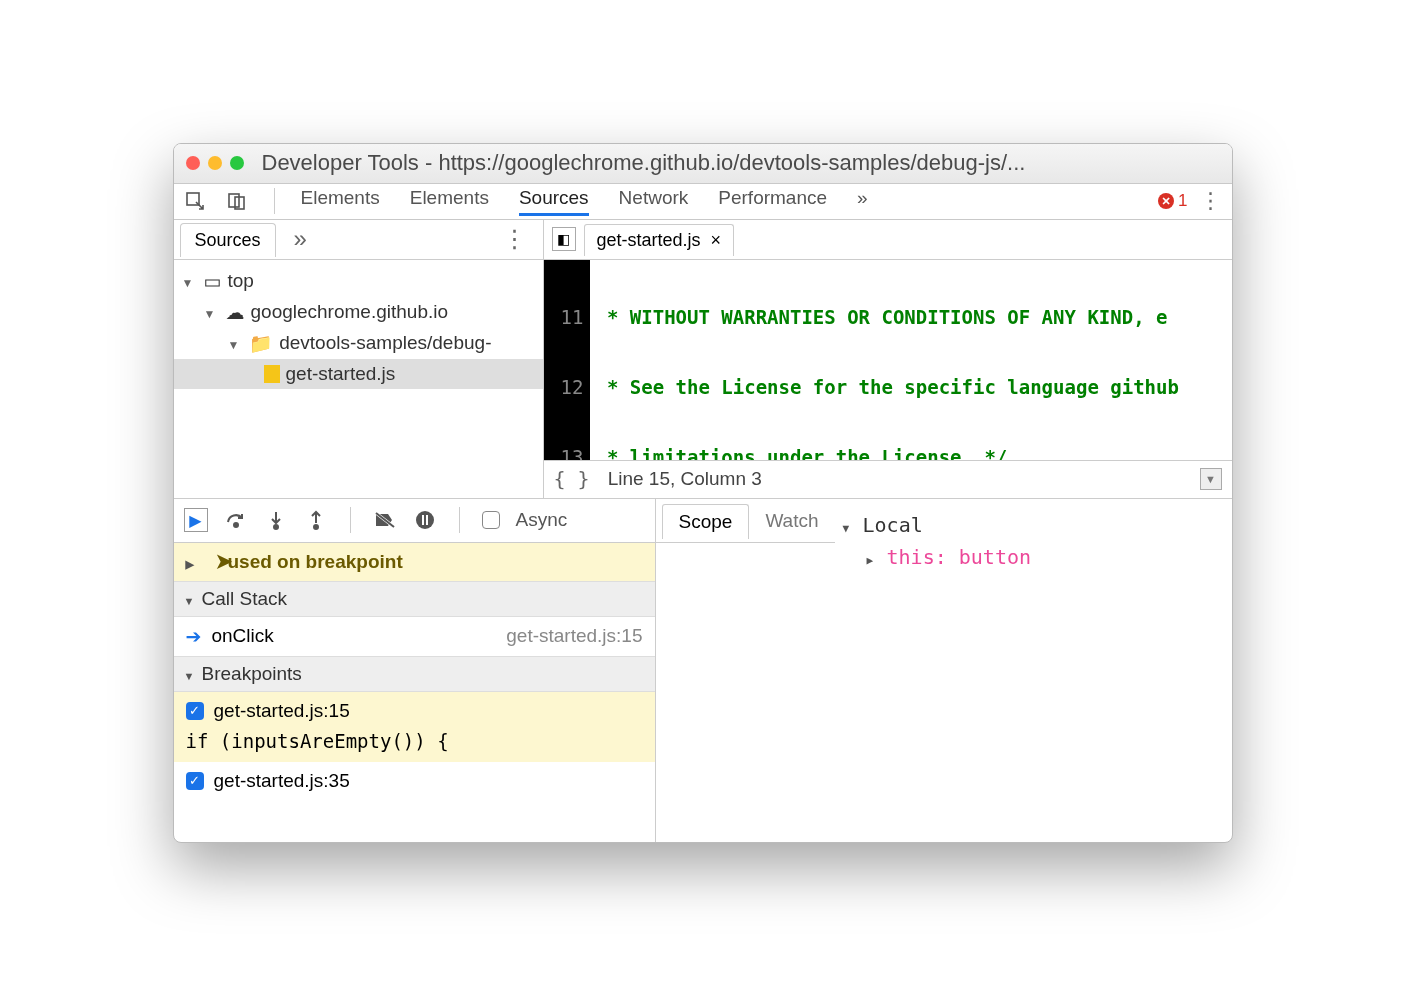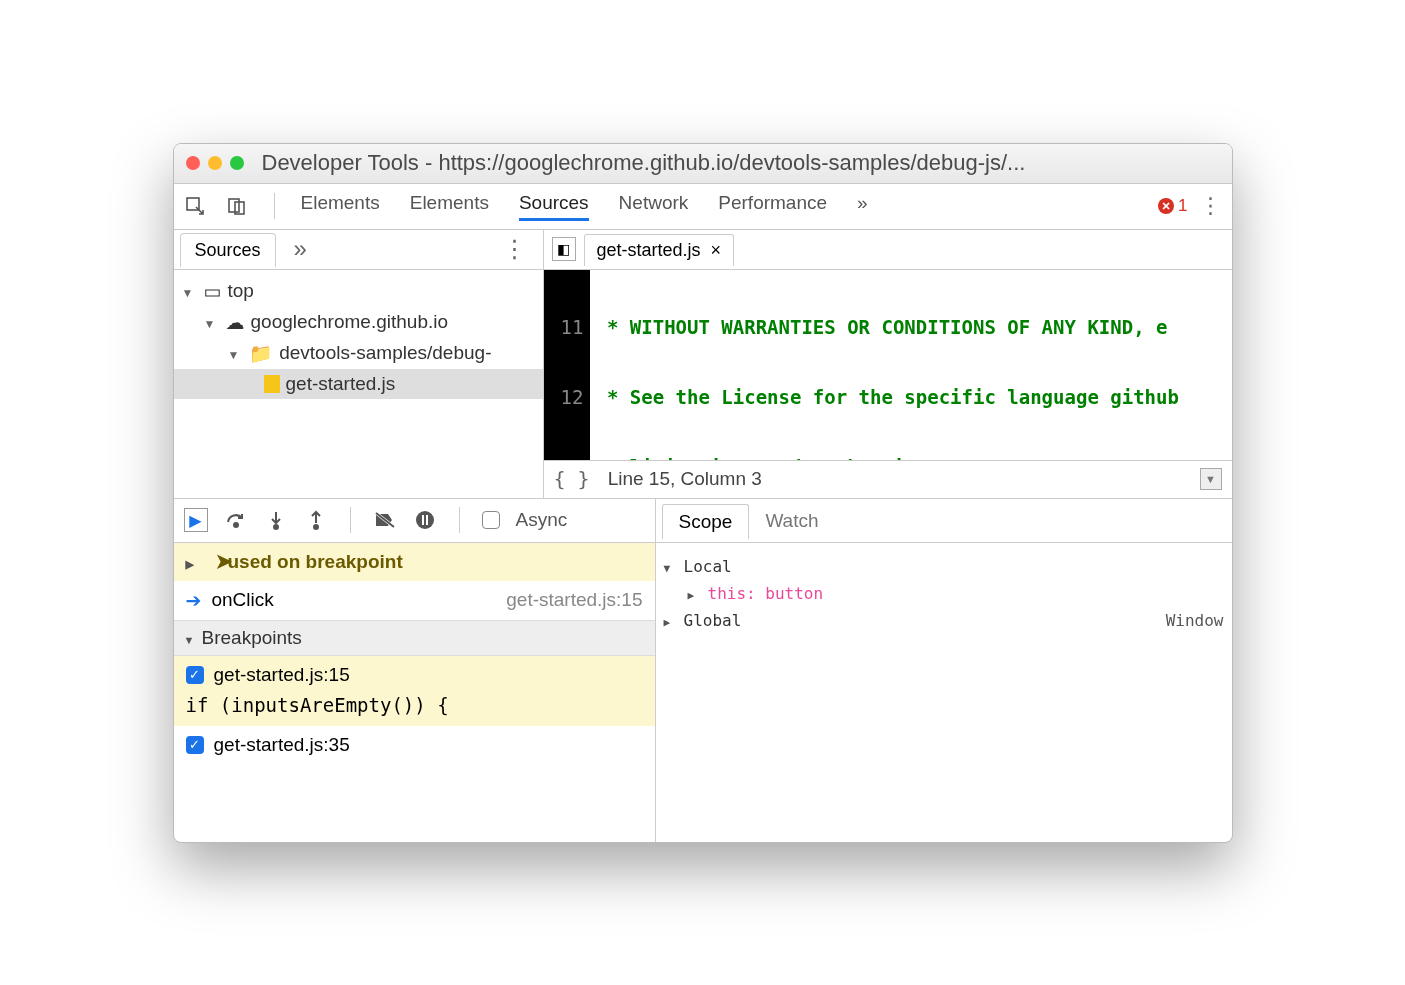--- a/index.html
+++ b/index.html
@@ -3,21 +3,21 @@
 <meta charset="utf-8">
 <style>
 * { box-sizing: border-box; margin: 0; padding: 0; }
 body { background: #fff; font-family: -apple-system, "Helvetica Neue", Arial, sans-serif; display: flex; align-items: center; justify-content: center; height: 985px; width: 1405px; }
 .window { width: 1060px; height: 700px; background: #fff; border: 1px solid #bbb; border-radius: 8px; box-shadow: 0 25px 60px rgba(0,0,0,.35); overflow: hidden; display: flex; flex-direction: column; }
 .titlebar { height: 40px; background: linear-gradient(#f5f5f5,#e8e8e8); border-bottom: 1px solid #c9c9c9; display: flex; align-items: center; padding: 0 12px; gap: 10px; }
 .traffic { display: flex; gap: 8px; }
 .dot { width: 14px; height: 14px; border-radius: 50%; }
 .dot.r { background: #ff5f57; } .dot.y { background: #febc2e; } .dot.g { background: #28c840; }
 .wtitle { margin-left: 8px; color: #4a4a4a; font-size: 22px; white-space: nowrap; overflow: hidden; text-overflow: ellipsis; }
-.toolbar { height: 46px; border-bottom: 1px solid #c9c9c9; display: flex; align-items: center; padding: 0 10px; gap: 20px; }
+.toolbar { height: 36px; border-bottom: 1px solid #c9c9c9; display: flex; align-items: center; padding: 0 10px; gap: 20px; }
 .tb-icon { width: 22px; height: 22px; display: inline-flex; align-items: center; justify-content: center; color: #555; }
 .divider { width: 1px; height: 26px; background: #ccc; margin: 0 6px; }
 .tabs { display: flex; gap: 30px; font-size: 19px; color: #555; }
 .tabs .tab { cursor: pointer; padding-bottom: 4px; }
 .tabs .tab.active { color: #222; border-bottom: 3px solid #1a73e8; }
 .tb-right { margin-left: auto; display: flex; align-items: center; gap: 12px; color: #555; }
 .err { display: flex; align-items: center; gap: 4px; color: #d93025; font-size: 17px; }
 .err-circ { width: 16px; height: 16px; border-radius: 50%; background: #d93025; color: #fff; display: inline-flex; align-items: center; justify-content: center; font-size: 11px; font-weight: bold; }
 .kebab { font-size: 22px; color: #666; }
 .mainrow { flex: 1; display: flex; min-height: 0; }
@@ -54,25 +54,25 @@
 .chk { width: 18px; height: 18px; border: 1.5px solid #888; border-radius: 4px; }
 .paused { background: #fdf7d0; padding: 8px 12px; font-size: 19px; font-weight: 600; color: #6b5a00; display: flex; align-items: center; gap: 6px; position: relative; }
 .cursor { position: absolute; left: 42px; top: 6px; font-size: 20px; pointer-events: none; }
 .sec-h { background: #eee; border-top: 1px solid #ddd; border-bottom: 1px solid #ddd; padding: 6px 10px; font-size: 19px; color: #333; display: flex; align-items: center; gap: 6px; }
 .csrow { padding: 8px 12px; display: flex; align-items: center; gap: 10px; font-size: 19px; }
 .csrow .loc { margin-left: auto; color: #888; }
 .bprow { padding: 8px 12px; font-size: 19px; display: flex; align-items: center; gap: 10px; }
 .bpcode { padding: 0 12px 10px 12px; font-family: monospace; font-size: 19px; }
 .bpsel { background: #fdf7d0; }
 .bpchk { width: 18px; height: 18px; background: #1a73e8; border-radius: 4px; display: inline-flex; align-items: center; justify-content: center; color: #fff; font-size: 13px; }
-.dbgright { flex: 1; display: flex; flex-direction: column; }
+.dbgright { flex: 1; display: flex; }
 .scopetabs { height: 44px; display: flex; align-items: center; border-bottom: 1px solid #ccc; padding-left: 6px; }
 .stab { padding: 6px 16px; font-size: 19px; border: 1px solid #ccc; border-bottom: none; border-radius: 3px 3px 0 0; background: #fff; position: relative; top: 1px; }
 .stab.inactive { border: none; color: #777; }
-.scopebody { padding: 10px 8px; font-family: Menlo, monospace; font-size: 16px; color: #333; }
+.scopebody { padding: 10px 8px; font-family: Menlo, monospace; font-size: 20px; color: #333; }
 .scoperow { display: flex; align-items: center; gap: 8px; padding: 4px 0; }
 .scoperow .val { color: #ec4899; }
 .tri { display: inline-block; width: 12px; }
 .tri.d::before { content: "▼"; font-size: 11px; color: #555; }
 .tri.r::before { content: "▶"; font-size: 11px; color: #555; }
 .global-r { margin-left: auto; color: #555; }
 </style>
 </head>
 <body>
 
@@ -226,20 +226,24 @@
         <span class="divider"></span>
         <span class="chk"></span>
         <span>Async</span>
       </div>
       <div class="paused">
         <span class="tri r"></span>
         <span style="width:18px"></span>
         <span>used on breakpoint</span>
         <span class="cursor">➤</span>
       </div>
+      <div class="sec-h">
+          <span class="tri d"></span>
+          <span>Call Stack</span>
+        </div>
       <div class="csrow">
         <span style="color:#1a73e8">➔</span>
         <span>onClick</span>
         <span class="loc">get-started.js:15</span>
       </div>
       <div class="sec-h">
           <span class="tri d"></span>
           <span>Breakpoints</span>
         </div>
       <div class="bpsel">
@@ -262,21 +266,16 @@
       </div>
       <div class="scopebody">
         <div class="scoperow">
             <span class="tri d"></span>
             <span>Local</span>
           </div>
         <div class="scoperow" style="padding-left:24px">
             <span class="tri r"></span>
             <span class="val"><span>this</span><span>: button</span></span>
           </div>
-        <div class="scoperow">
-            <span class="tri r"></span>
-            <span>Global</span>
-            <span class="global-r">Window</span>
-          </div>
       </div>
     </div>
   </div>
 </div>
 
 </body></html>

